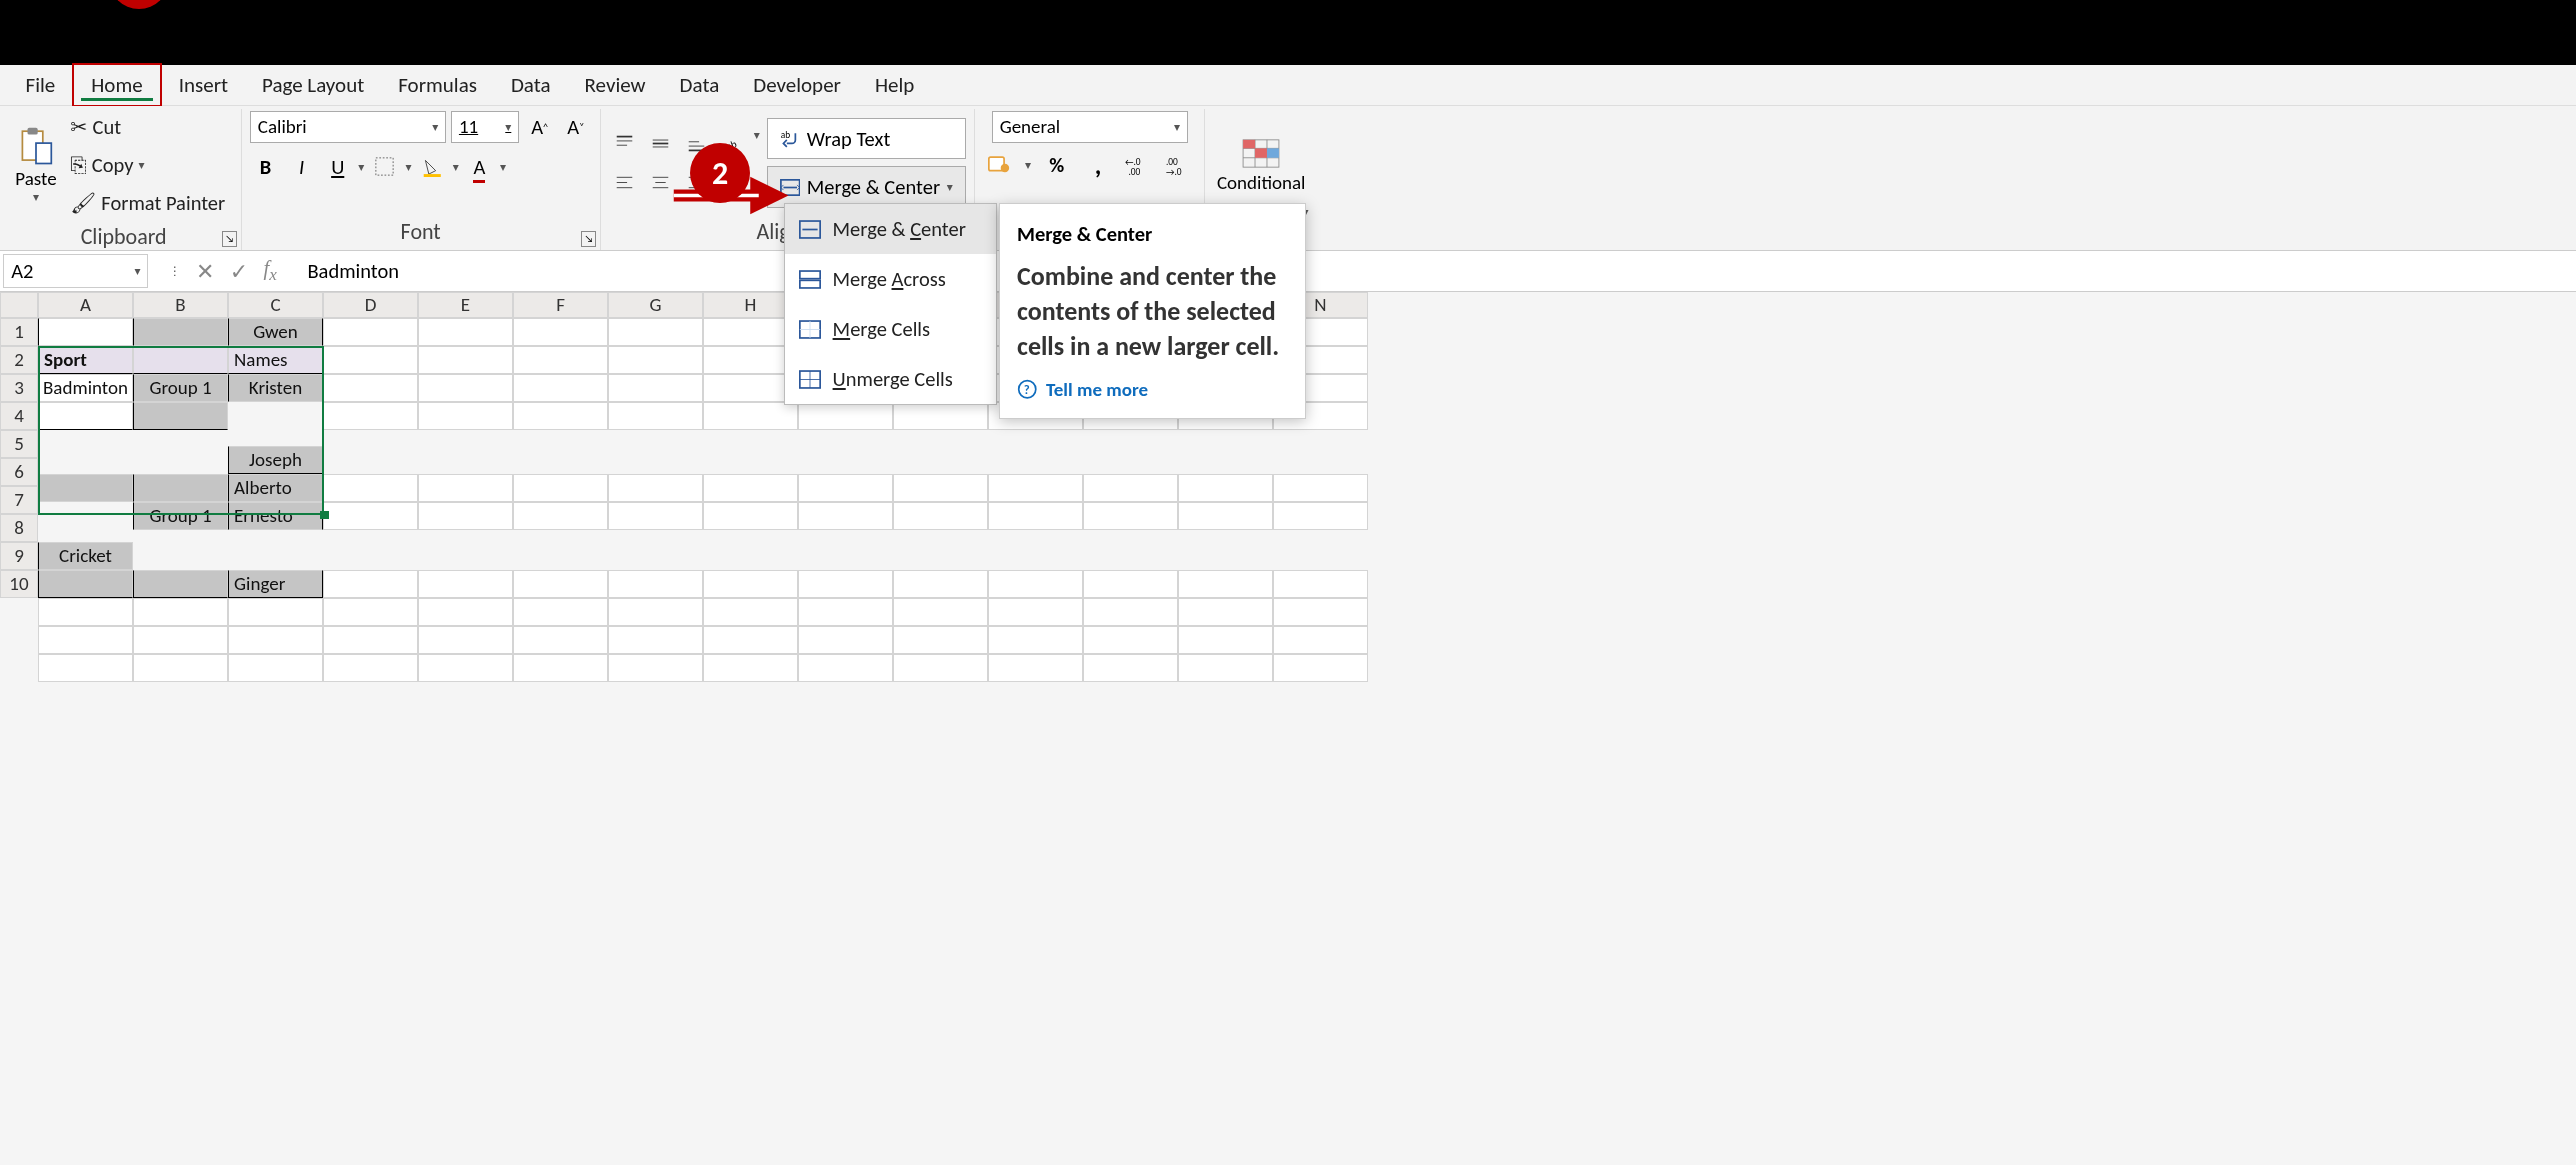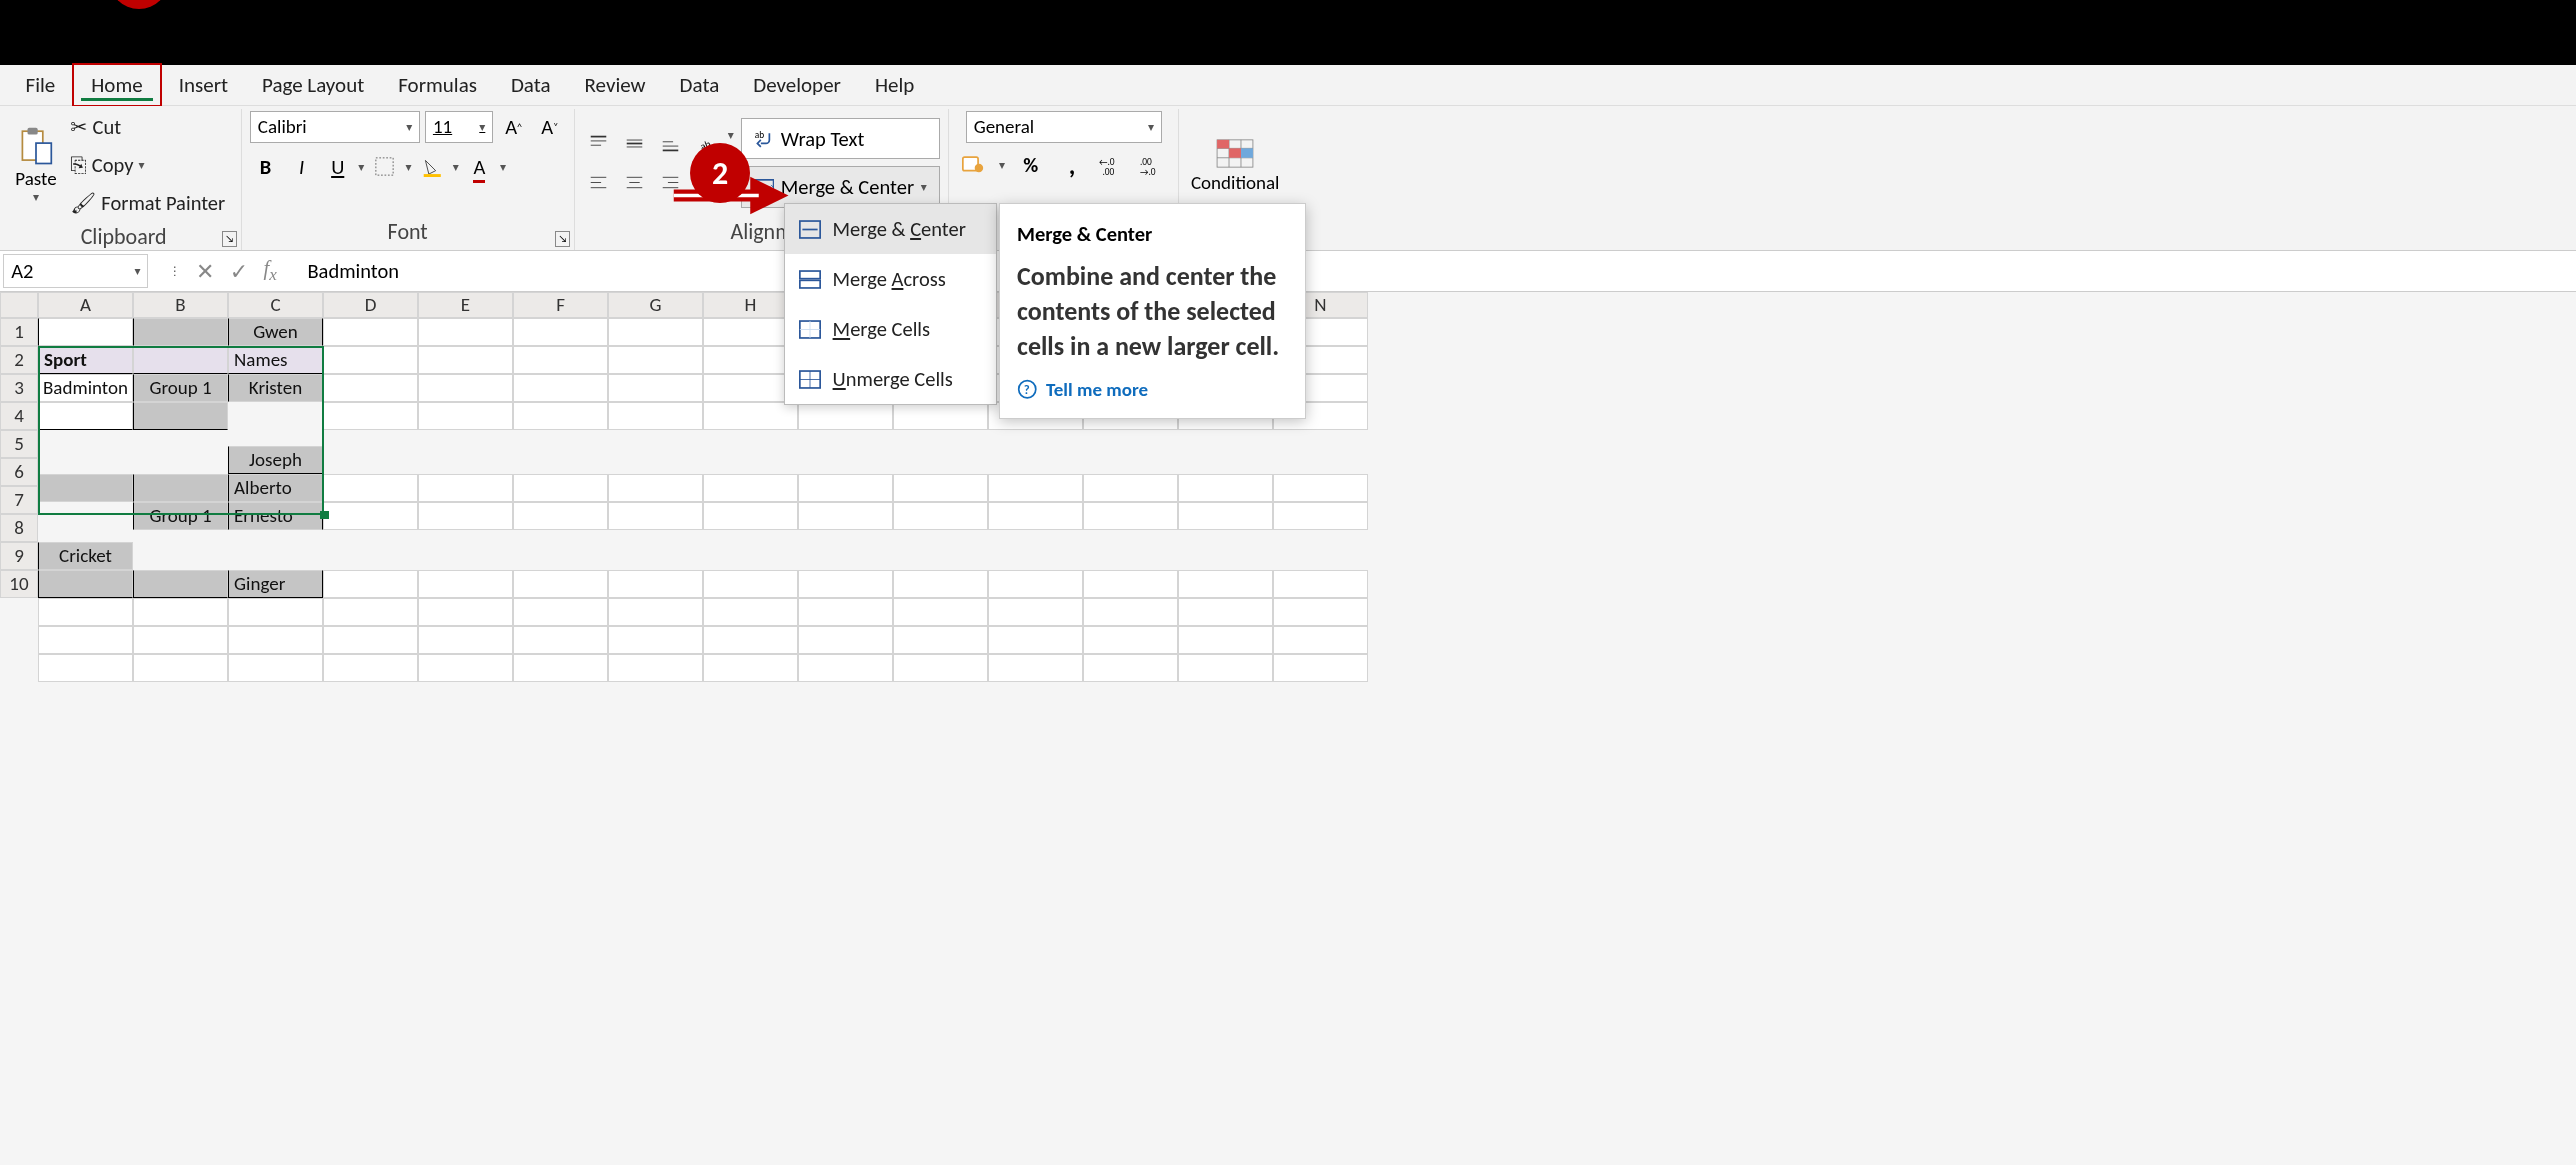--- a/index.html
+++ b/index.html
@@ -17,21 +17,21 @@
 .group-label { text-align: center; font-size: 22px; color: #444; padding: 3.4px 0; }
 .group-body { flex: 1; display: flex; align-items: center; gap: 6.8px; }
 
 .btn { display: inline-flex; align-items: center; gap: 5.1px; padding: 3.4px 6.8px; cursor: pointer; color: #222; white-space: nowrap; }
 
 .paste-btn { display: flex; flex-direction: column; align-items: center; font-size: 19px; }
 .clipboard-col2 { display: flex; flex-direction: column; gap: 5.1px; }
 
 .font-row { display: flex; align-items: center; gap: 5.1px; }
 .select { background: #fff; border: 0.9px solid #aaa; padding: 3.4px 6.8px; font-size: 19px; display: flex; align-items: center; justify-content: space-between; gap: 6.8px; }
-.select.font-name { width: 170px; }
+.select.font-name { width: 196px; }
 .select.font-size { width: 68px; text-decoration: underline; }
 
 .icon-btn { width: 31px; height: 31px; display: inline-flex; align-items: center; justify-content: center; cursor: pointer; font-size: 20.5px; }
 
 .wrap-merge-col { display: flex; flex-direction: column; gap: 6.8px; }
 .boxed-btn { border: 0.9px solid #aaa; background: #fff; padding: 6.8px 12px; display: flex; align-items: center; gap: 6.8px; font-size: 20.5px; }
 
 .number-col { display:flex; flex-direction:column; gap:6.8px; }
 .num-row { display:flex; align-items:center; gap:10.2px; }
 

